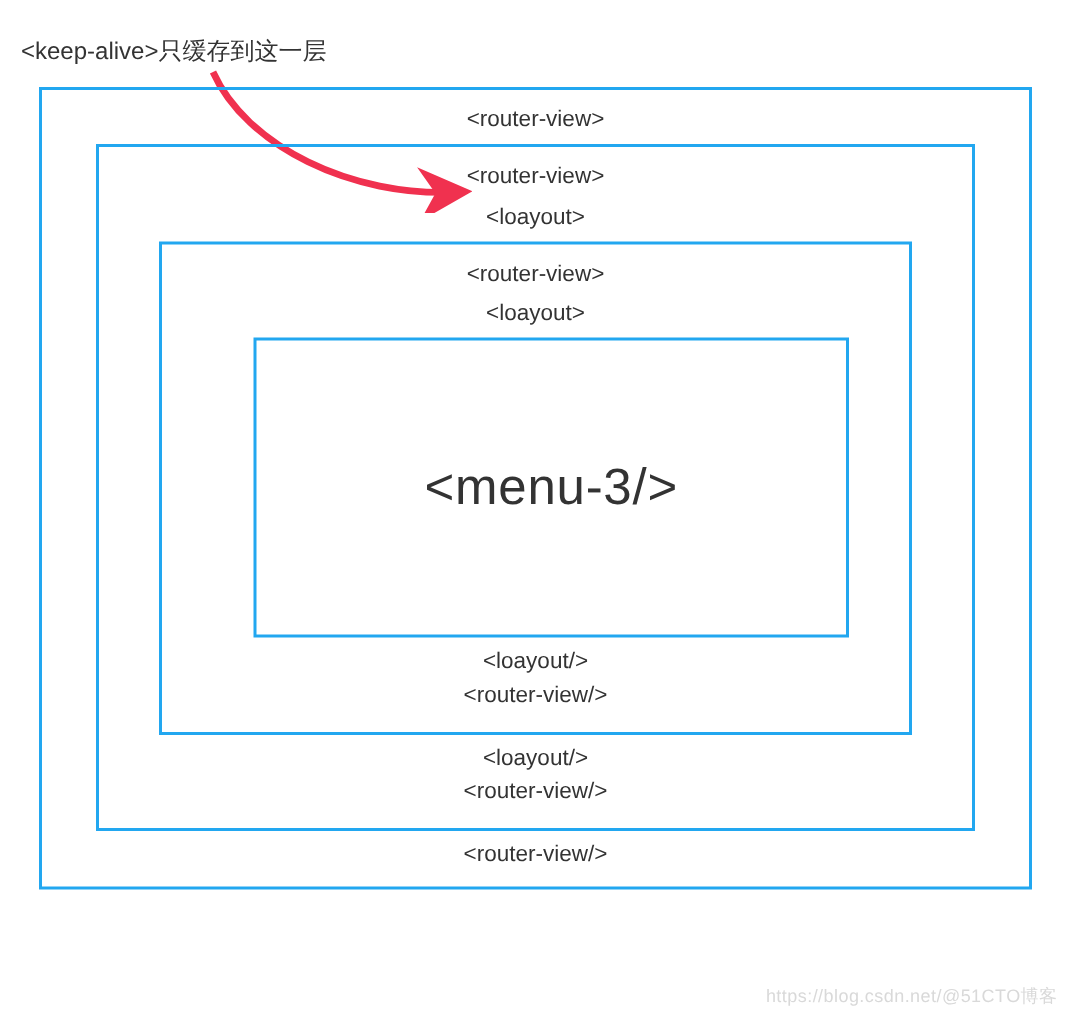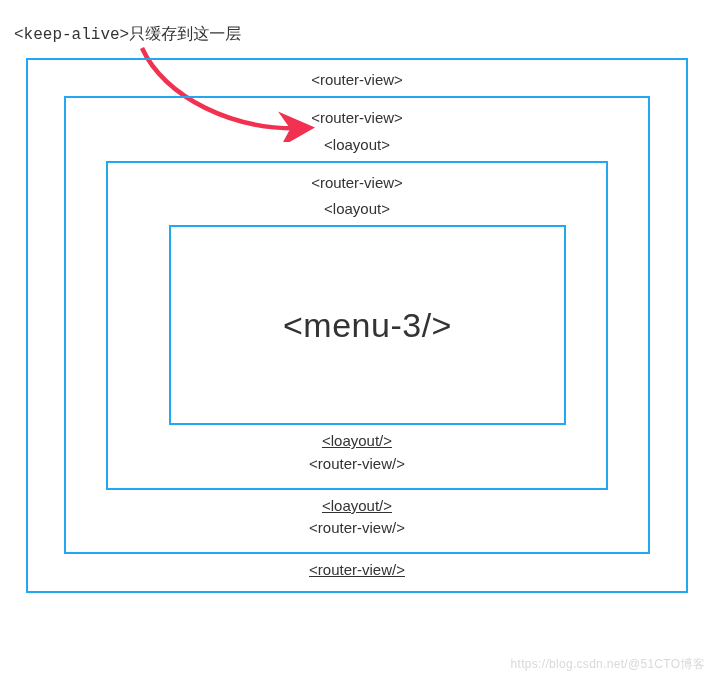--- a/index.html
+++ b/index.html
@@ -11,21 +11,20 @@
     font-family: "Segoe UI", Arial, "Microsoft YaHei", sans-serif;
     background: #fff;
     position: relative;
   }
   .caption {
     position: absolute;
     top: 24px;
     left: 14px;
     font-size: 16px;
     color: #333;
-    font-family: Liberation Mono, monospace;
   }
   .diagram {
     position: absolute;
     top: 58px;
     left: 26px;
     width: 662px;
   }
   .box {
     border: 2px solid #22a7f0;
     text-align: center;
@@ -33,21 +32,20 @@
     padding-bottom: 8px;
   }
   .lbl {
     font-size: 15px;
     color: #333;
     line-height: 1.35;
     margin: 2px 0 6px 0;
   }
   .lbl-bottom {
     margin: 6px 0 2px 0;
-    text-decoration: underline;
   }
   
   .l1 { padding-left: 36px; padding-right: 36px; }
   
   .l2 { padding-left: 40px; padding-right: 40px; }
   
   .l3 { padding-left: 40px; padding-right: 40px; }
   
   .l4 {
     height: 200px;

